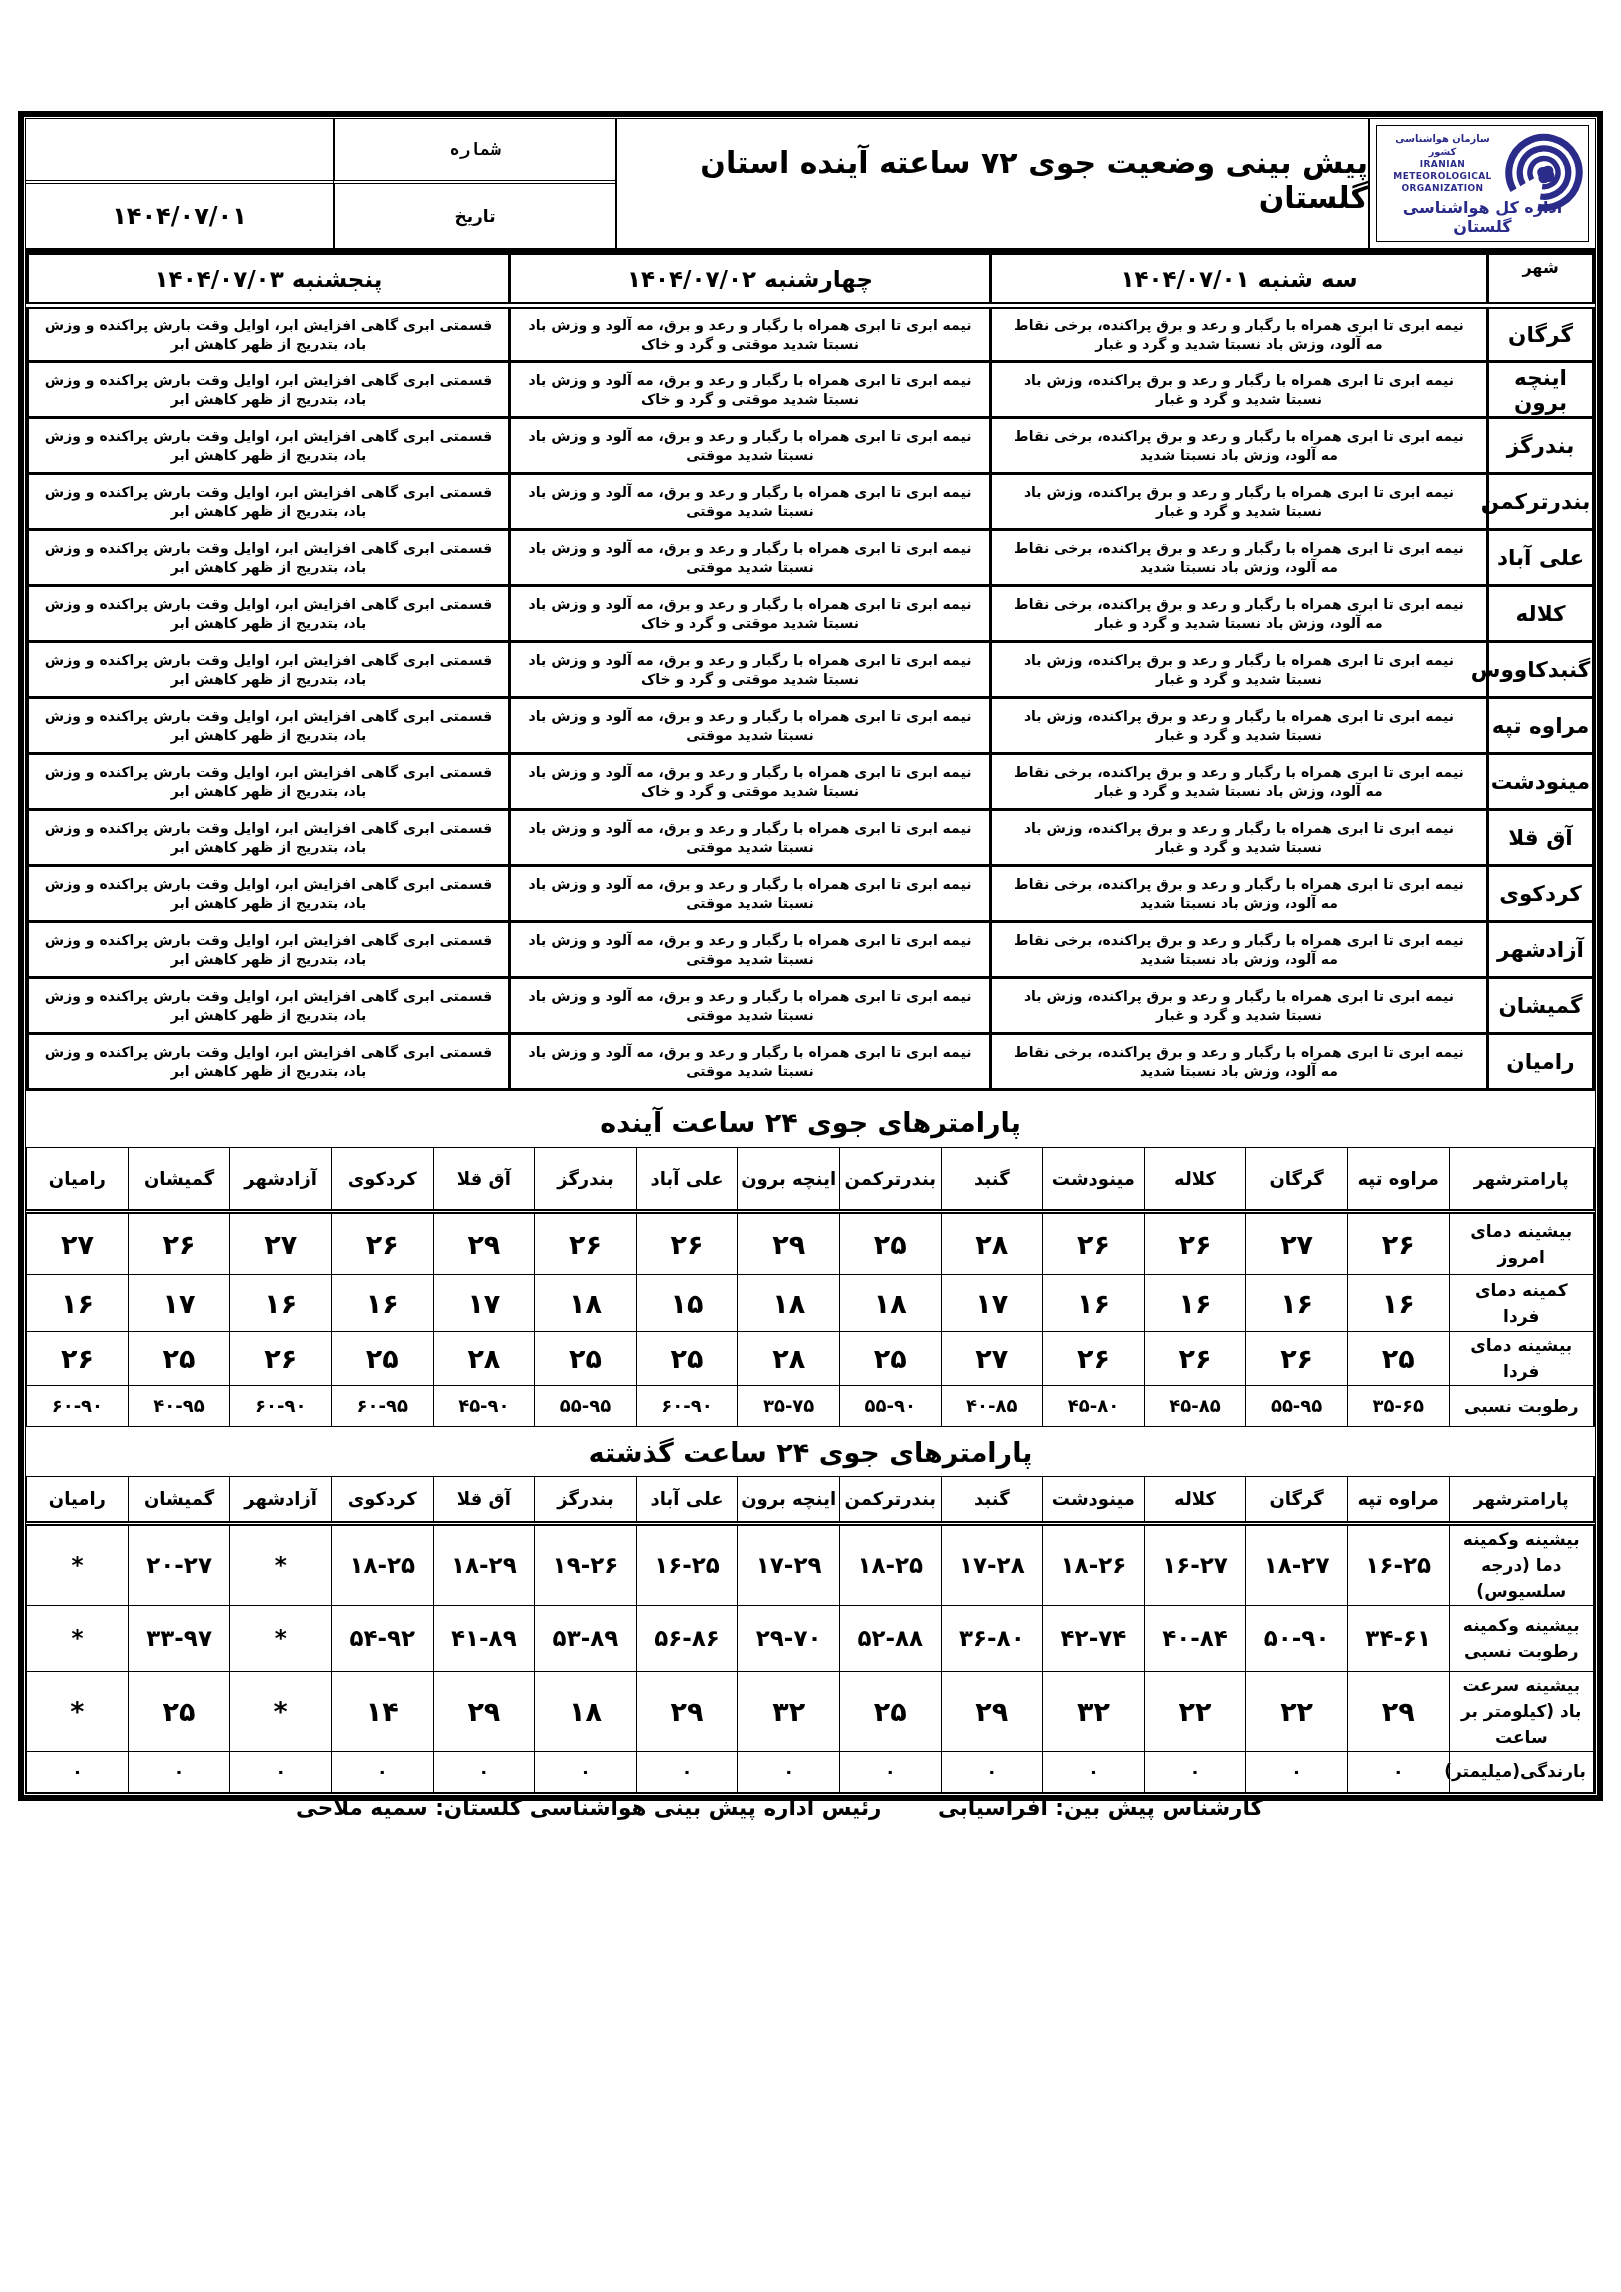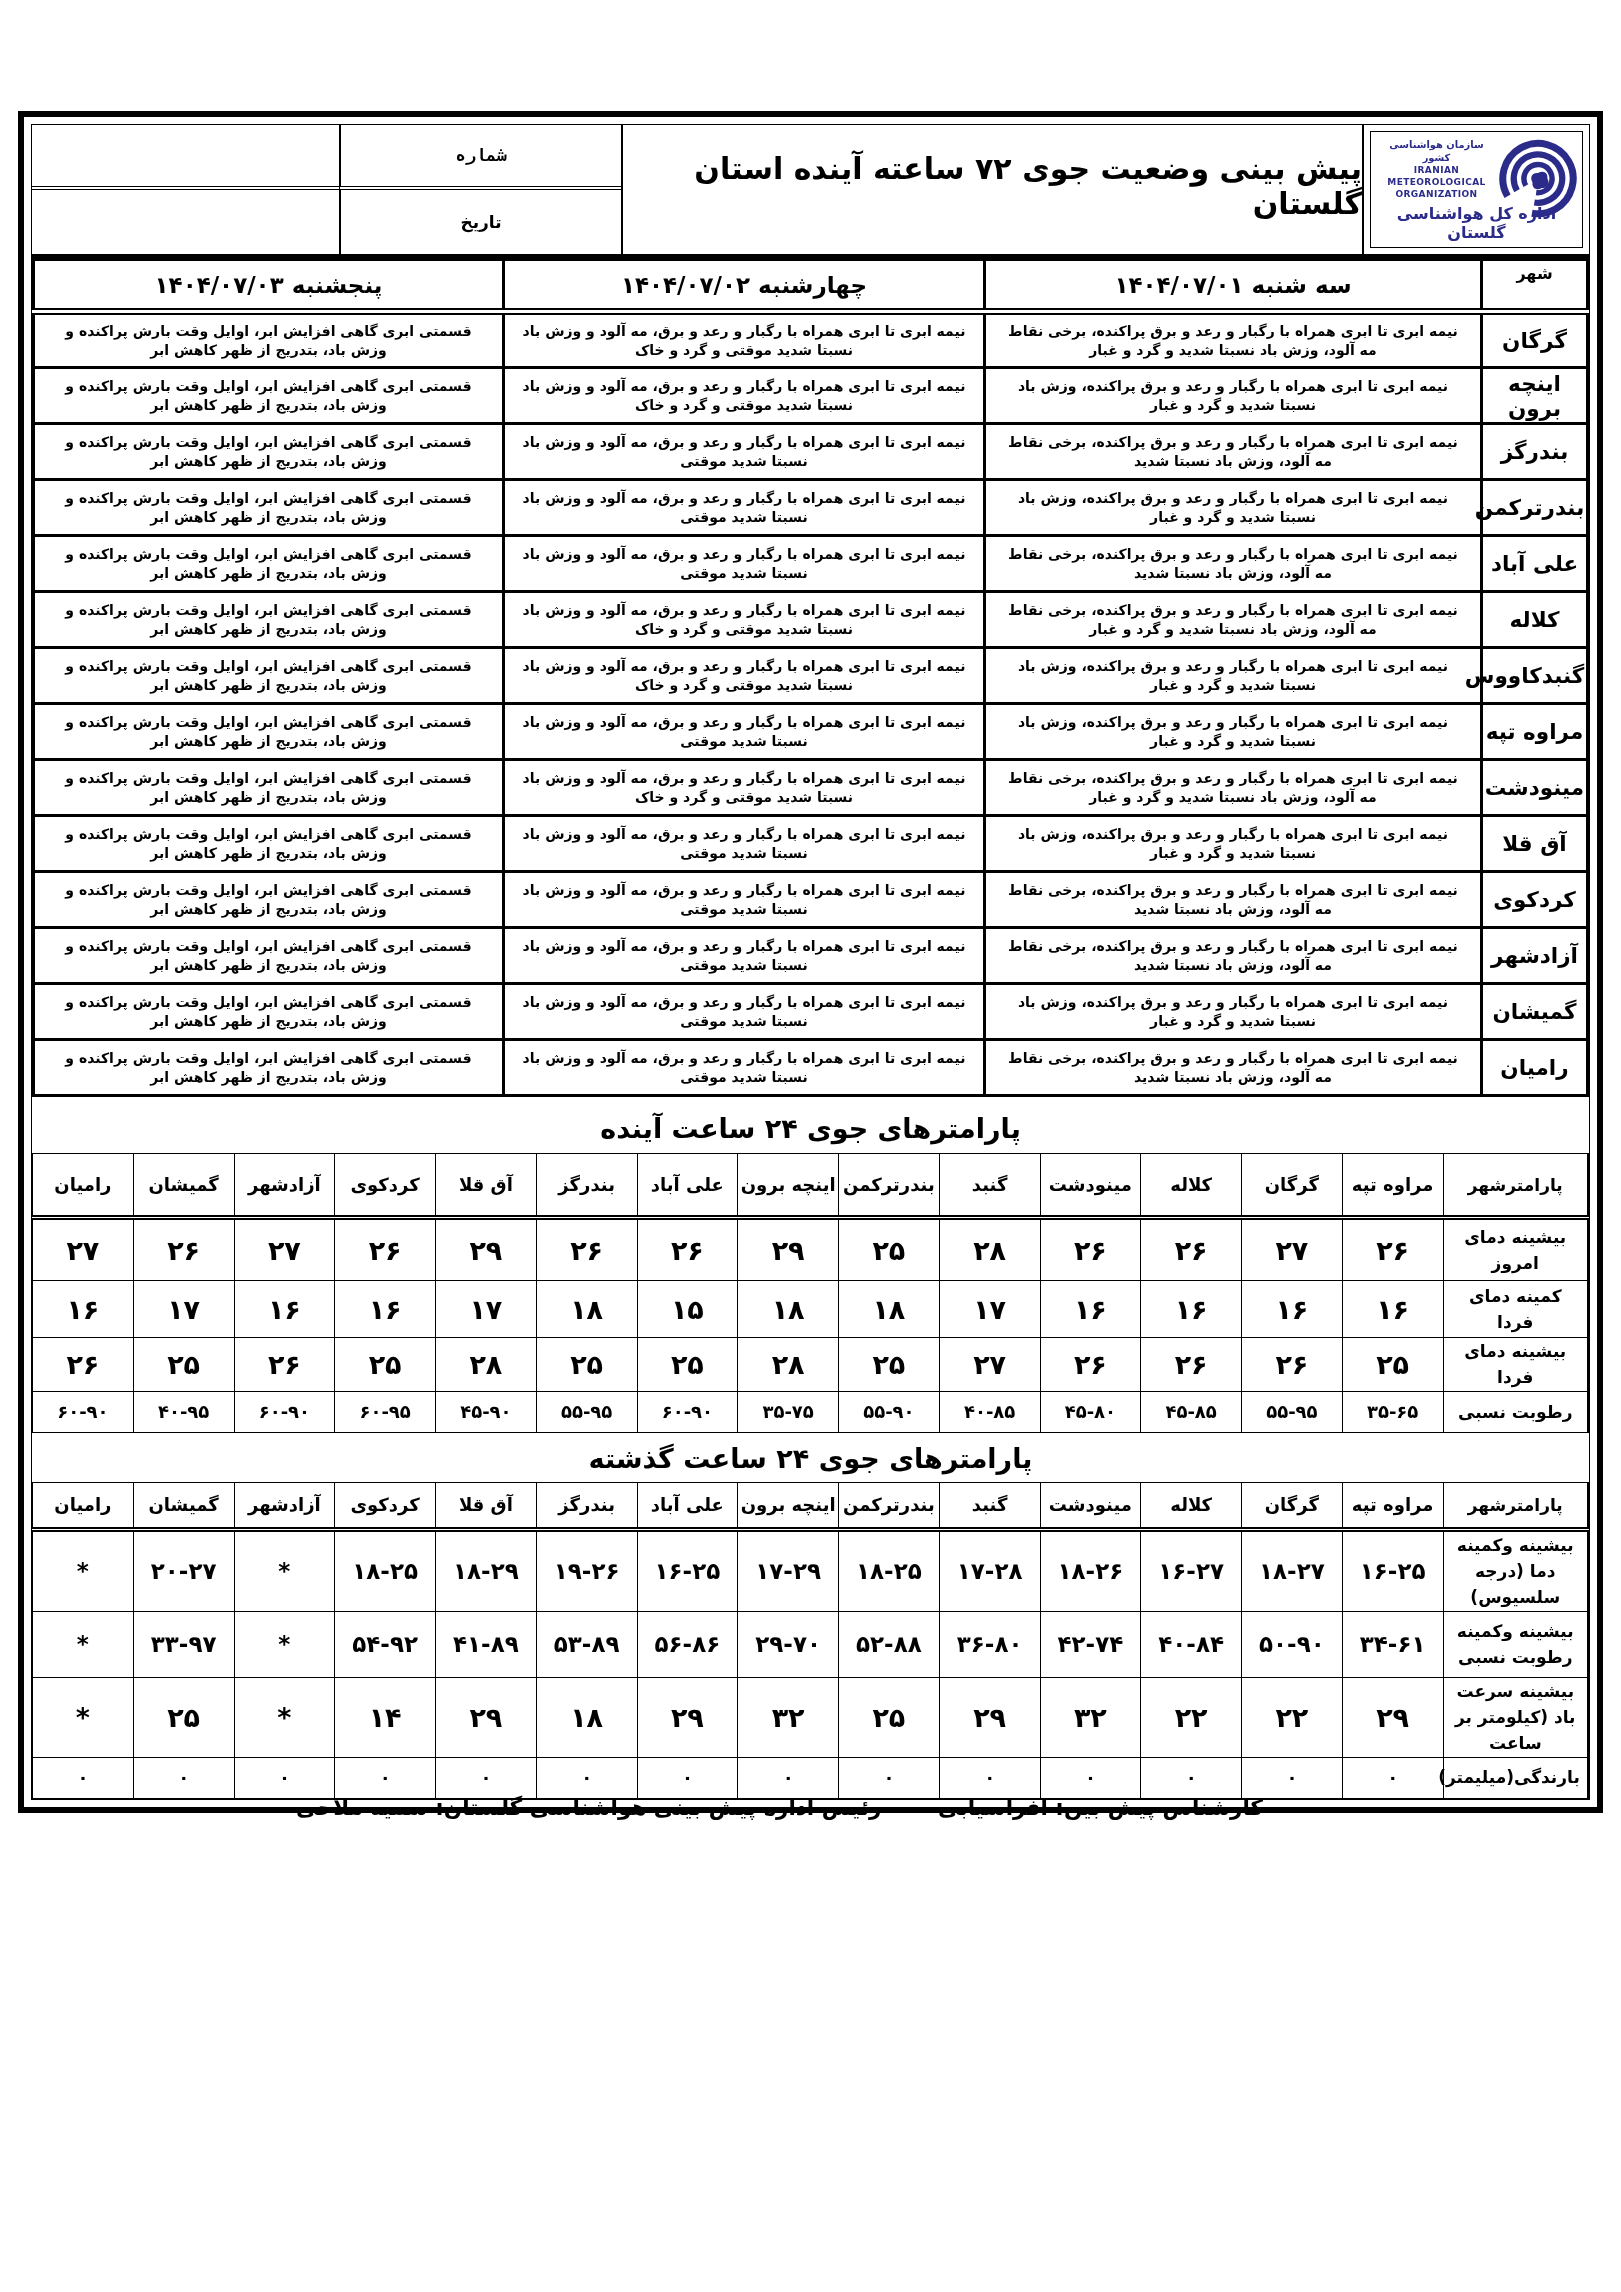--- a/index.html
+++ b/index.html
@@ -3,21 +3,21 @@
 <meta charset="utf-8">
 <style>
   * { box-sizing: border-box; margin: 0; padding: 0; }
   html,body { background:#fff; }
   body {
     width:1621px; height:2293px; position:relative; overflow:hidden;
     font-family:"DejaVu Sans", sans-serif; color:#000; direction:rtl;
   }
   .doc {
     position:absolute; top:111px; right:18px; width:1585px;
-    border:6.3px solid #000; padding:7px; background:#fff; font-weight:bold;
+    border:6.3px solid #000; padding:1px; background:#fff; font-weight:bold;
   }
   .doc-inner { border:1.8px solid #000; }
 
   
   .hdr { display:flex; height:133px; border-bottom:4.5px solid #000; }
   .logo-cell { width:227px; border-left:2.7px solid #000; padding:6.3px; }
   .logo-box { border:1.8px solid #000; height:100%; position:relative; background:#fff; }
   .logo-top { position:absolute; top:7.2px; left:7.2px; width:116px; text-align:center;
               direction:ltr; color:var(--logo-color); font-size:9px; line-height:1.3; letter-spacing:0.4px; }
   .logo-top .fa { direction:rtl; font-size:9.9px; letter-spacing:0; }
@@ -101,20 +101,21 @@
             <div>ORGANIZATION</div>
           </div>
           <div class="logo-office">اداره کل هواشناسی گلستان</div>
         </div>
       </div>
       <div class="title-cell">پیش بینی وضعیت جوی ۷۲ ساعته آینده استان گلستان</div>
       <div class="meta">
         <div class="m m-lt">شماره</div>
         <div class="m m-vt"></div>
         <div class="m m-lb">تاریخ</div>
+        <div class="m m-vb">۱۴۰۴/۰۷/۰۱</div>
       </div>
     </div>
 
     <table class="ftable">
       <colgroup>
           <col class="c-city">
           <col class="c-tue">
           <col class="c-wed">
           <col class="c-thu">
         </colgroup>

